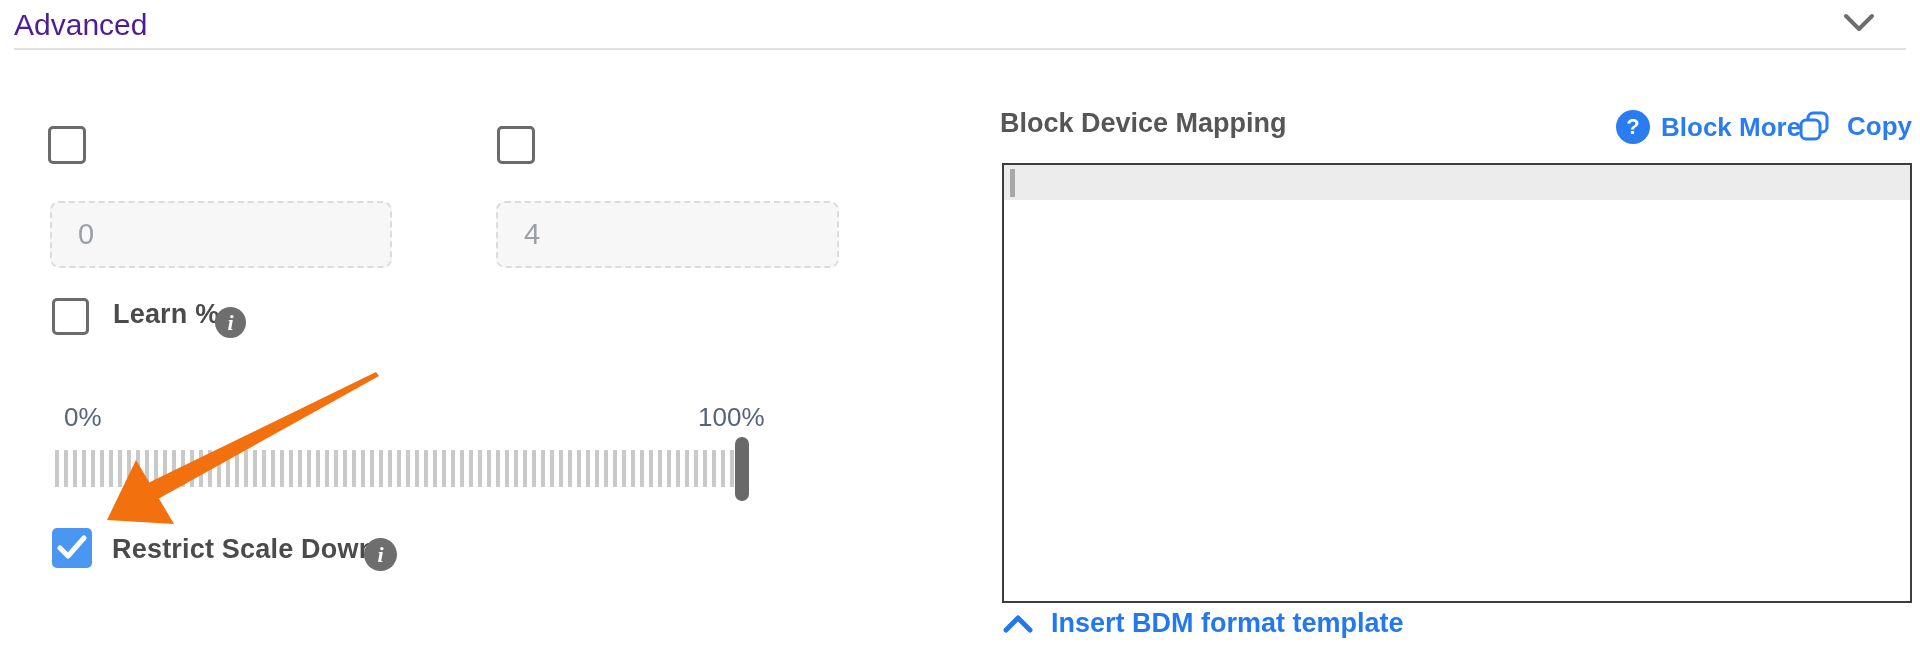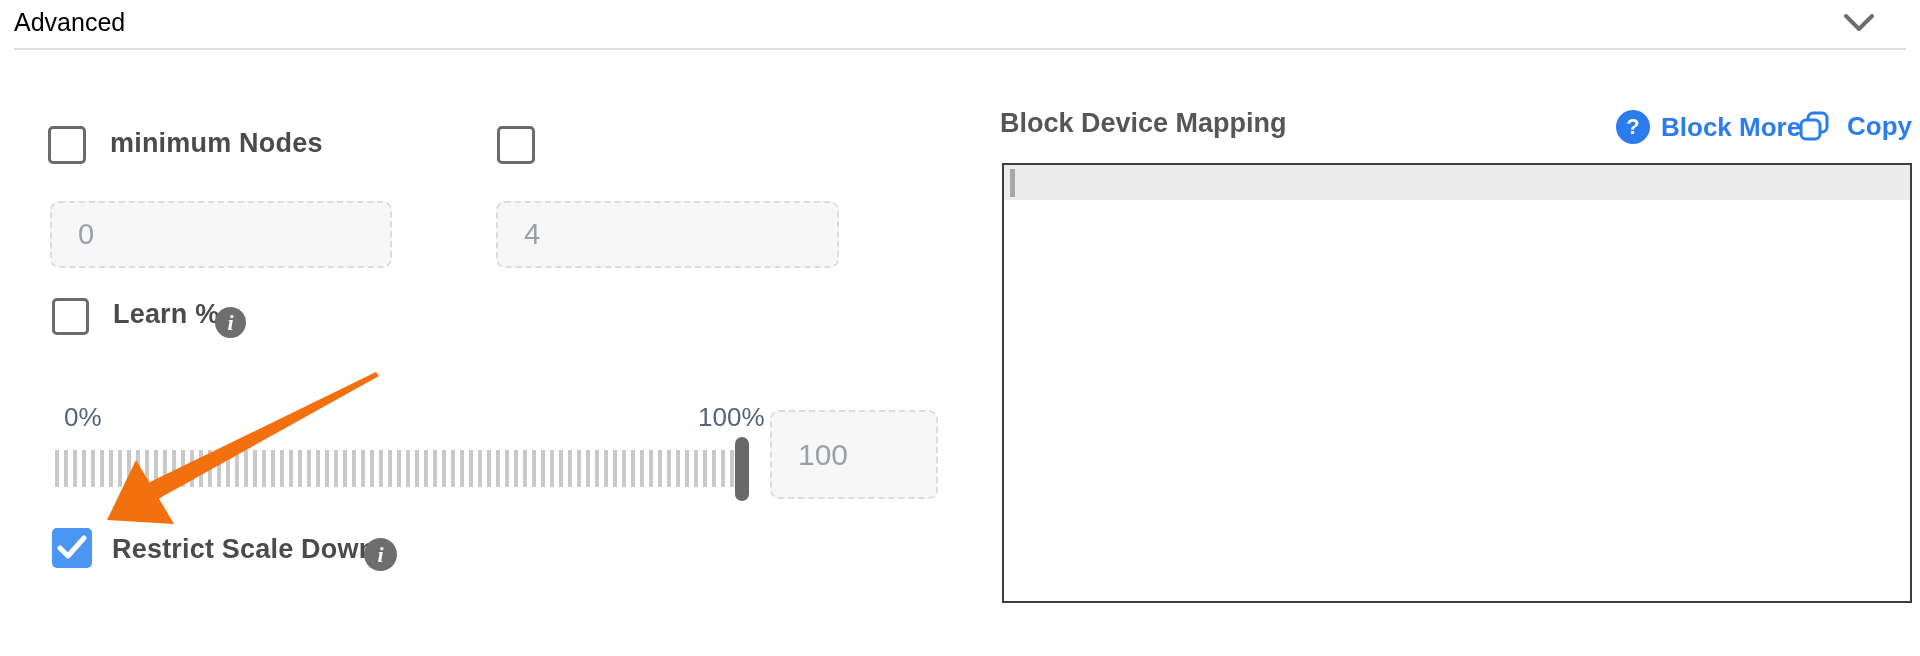--- a/index.html
+++ b/index.html
@@ -1,20 +1,20 @@
 <!DOCTYPE html>
 <html><head>
 <meta charset="utf-8">
 <style>
   * { margin:0; padding:0; box-sizing:border-box; }
   body { background:#fff; font-family:"Liberation Sans", sans-serif; }
   .page { position:relative; width:1920px; height:656px; background:#fff; overflow:hidden; }
 
   
-  .accordion-title { position:absolute; left:14px; top:8px; font-size:25px; color:#000000; }
+  .accordion-title { position:absolute; left:14px; top:8px; font-size:30px; color:#4c1d95; }
   .header-chevron { position:absolute; left:1843px; top:12px; width:32px; height:22px; cursor:pointer; }
   .divider { position:absolute; left:14px; top:48px; width:1892px; height:2px; background:#e0e0e0; }
 
   
   .checkbox { position:absolute; width:38px; height:38px; border:3px solid #6b6b6b; border-radius:5px; background:#fff; cursor:pointer; }
   .checkbox.checked { border:none; background:#4a97f2; }
   .checkbox.checked svg { position:absolute; left:5px; top:7px; }
 
   .cb-label { position:absolute; font-size:27px; font-weight:700; color:#4b4b4b; letter-spacing:.2px; }
 
@@ -53,37 +53,35 @@
 
   <div class="accordion-title">Advanced</div>
   <div class="header-chevron">
     <svg width="32" height="22" viewBox="0 0 32 22">
         <polyline points="3,4 16,17 29,4" fill="none" stroke="#6d6d6d" stroke-width="4" stroke-linecap="round" stroke-linejoin="round"></polyline>
       </svg>
   </div>
   <div class="divider"></div>
 
   <div class="checkbox" style="left:48px; top:126px;"></div>
-  <div class="cb-label" style="left:110px; top:128px;">minimum Nodes</div>
   <input class="dashed-input" style="left: 50px; top: 201px; width: 342px; height: 67px;" readonly="" value="0">
 
   <div class="checkbox" style="left:497px; top:126px;"></div>
   <input class="dashed-input" style="left: 496px; top: 201px; width: 343px; height: 67px;" readonly="" value="4">
 
   <div class="checkbox" style="left:52px; top:298px; width:37px; height:37px;"></div>
   <div class="cb-label" style="left:113px; top:299px;">Learn %</div>
   <div class="info-icon" style="left:215px; top:307px;">
     <span>i</span>
   </div>
 
   <div class="slider-minmax" style="left:64px; top:402px;">0%</div>
   <div class="slider-minmax" style="left:682px; top:402px;margin-left:16px;">100%</div>
   <div class="slider-track"></div>
   <div class="slider-thumb"></div>
-  <input class="dashed-input" style="left: 770px; top: 410px; width: 168px; height: 89px; font-size: 30px;" readonly="" value="100">
 
   <div class="checkbox checked" style="left:52px; top:528px; width:40px; height:40px;">
     <svg width="30" height="26" viewBox="0 0 30 26">
       <polyline points="3,13 11,21 27,3" fill="none" stroke="#ffffff" stroke-width="5" stroke-linecap="round" stroke-linejoin="round"></polyline>
     </svg>
   </div>
   <div class="cb-label" style="left:112px; top:534px;">Restrict Scale Down</div>
   <div class="info-icon" style="left:364px; top:538px; width:33px; height:33px;">
     <span>i</span>
   </div>
@@ -110,14 +108,20 @@
     <span>Copy</span>
   </div>
 
   <div class="editor">
     <div class="active-line">
       <span class="text-cursor"></span>
       <span></span>
     </div>
   </div>
 
+  <div class="insert-link">
+    <svg width="30" height="20" viewBox="0 0 30 20">
+      <polyline points="3,16 15,4 27,16" fill="none" stroke="#2378ef" stroke-width="5" stroke-linecap="round" stroke-linejoin="round"></polyline>
+    </svg>
+    <span>Insert BDM format template</span>
+  </div>
 
 </div>
 
 </body></html>

